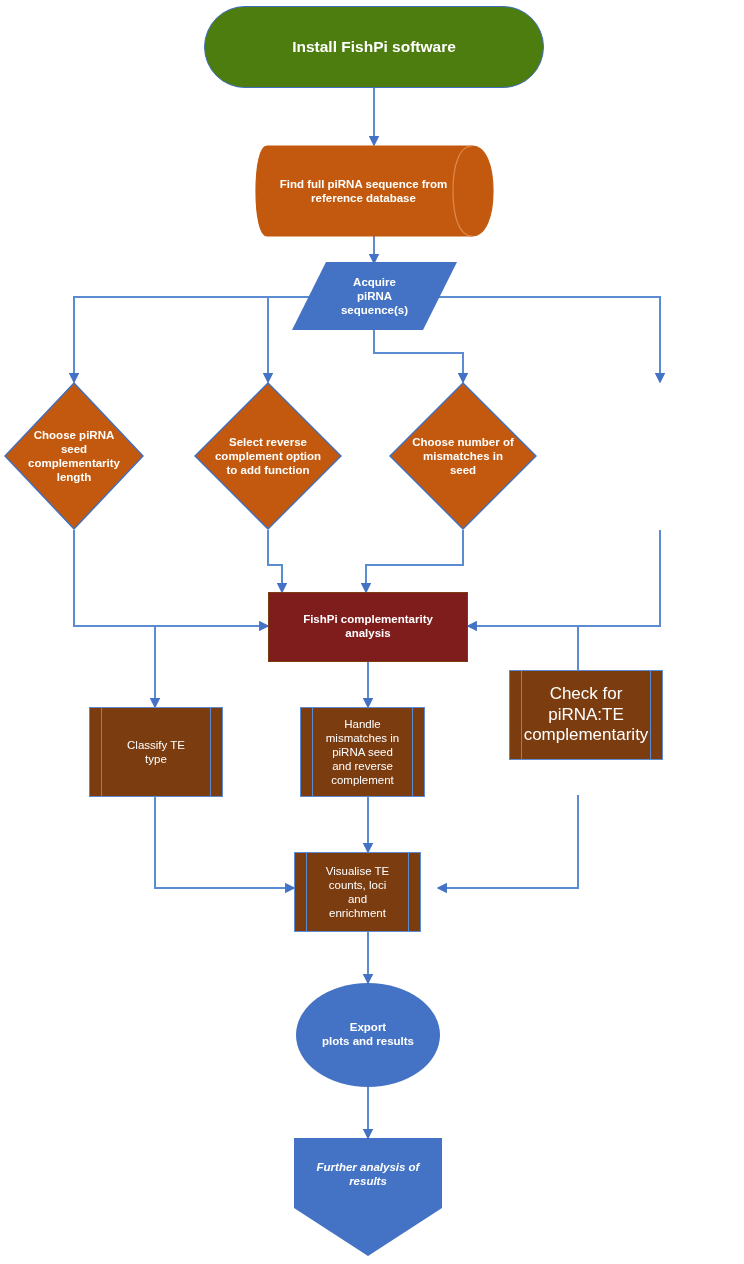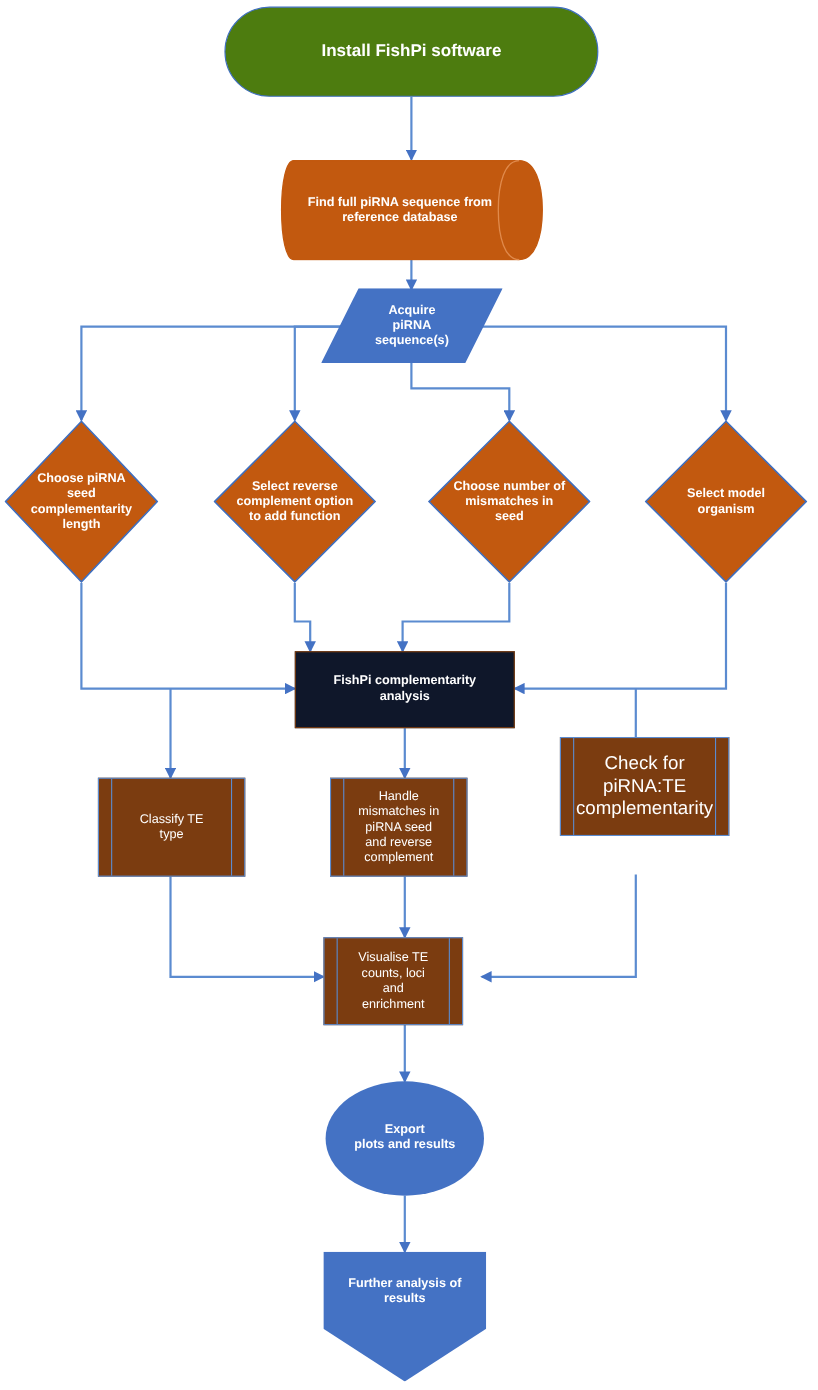--- a/index.html
+++ b/index.html
@@ -81,21 +81,21 @@
   .diamond-wrap svg { display:block; }
   .diamond-label {
     position: absolute;
     left: 14%; top: 0; right: 14%; bottom: 0;
     display: flex; align-items: center; justify-content: center;
     text-align: center; color: #fff; font-weight: bold;
     font-size: 11.5px; line-height: 1.22; white-space: pre-line;
   }
   
   .process {
-    background: #0f172a;
+    background: #7f1d1d;
     border: 1.4px solid #7B3C10;
     font-size: 11.5px;
   }
   
   .predef {
     background: #7B3C10;
     border: 1.4px solid #5B8BD0;
     font-size: 11.5px;
     position: absolute;
   }
@@ -115,21 +115,21 @@
     text-align: center; color: #fff; font-weight: normal;
     line-height: 1.22; white-space: pre-line;
   }
   
   .circle {
     background: #4472C4;
     border-radius: 50%;
     font-size: 11.5px;
   }
   
-  .pent-wrap { position: absolute; }
+  .pent-wrap { position: absolute; font-style: italic; }
   .pent-wrap svg { display:block; }
   .pent-label {
     position: absolute;
     left: 0; right: 0; top: 12px;
     display: flex; align-items: center; justify-content: center;
     text-align: center; color: #fff; font-weight: bold;
     font-size: 11.5px; line-height: 1.22; white-space: pre-line;
     height: 48px;
   }
 </style>
@@ -214,27 +214,20 @@
   </div>
 
   <div class="diamond-wrap" style="left:389px; top:382px; width:148px; height:148px;">
     <svg width="148" height="148" viewBox="0 0 148 148">
       <polygon points="74,1 147,74 74,147 1,74" fill="#C2590F" stroke="#3F6FBF" stroke-width="1.4"></polygon>
     </svg>
     <div class="diamond-label">Choose number of
 mismatches in seed</div>
   </div>
 
-  <div class="diamond-wrap" style="left:586px; top:382px; width:148px; height:148px;">
-    <svg width="148" height="148" viewBox="0 0 148 148">
-      <polygon points="74,1 147,74 74,147 1,74" fill="#C2590F" stroke="#3F6FBF" stroke-width="1.4"></polygon>
-    </svg>
-    <div class="diamond-label">Select model
-organism</div>
-  </div>
 
   <div class="node process" style="left:268px; top:592px; width:200px; height:70px;">FishPi complementarity
 analysis</div>
 
   <div class="predef" style="left:89px; top:707px; width:132px; height:88px; font-size:11.5px;">
     <span class="bar left"></span>
     <span class="bar right"></span>
     <div class="predef-label">Classify TE
 type</div>
   </div>

